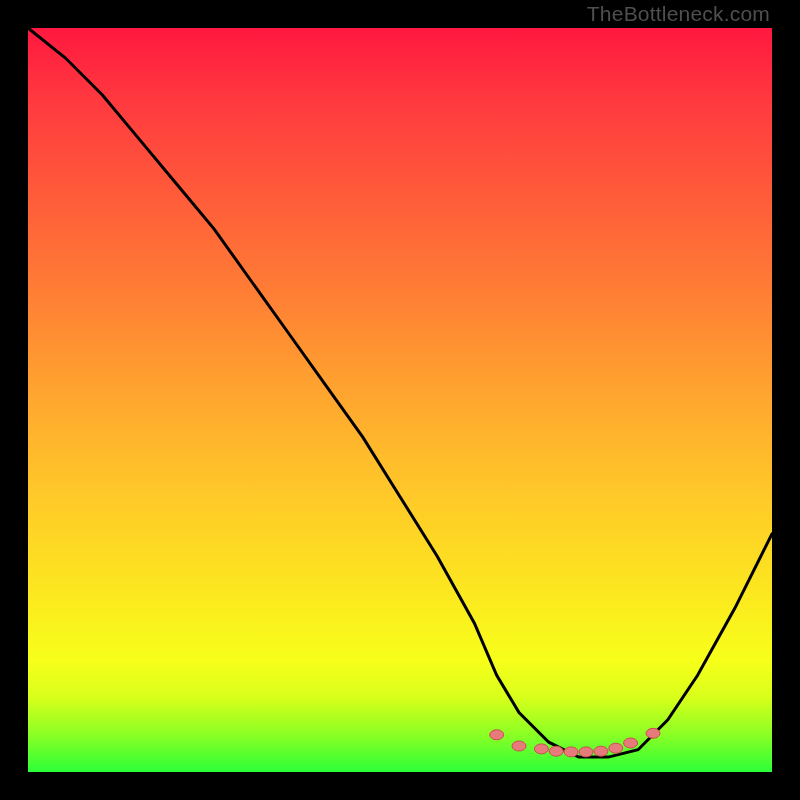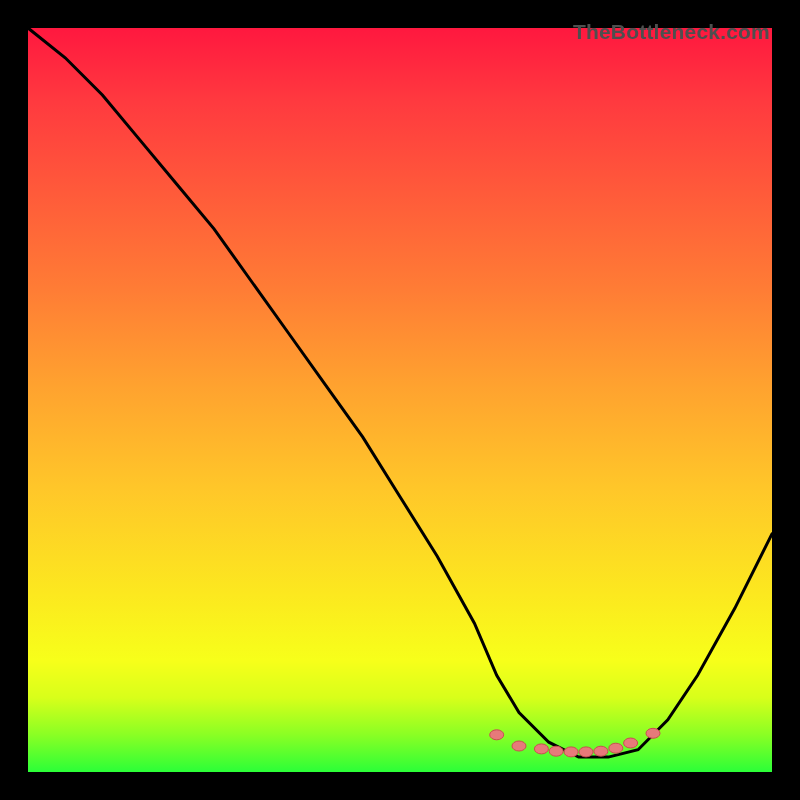--- a/index.html
+++ b/index.html
@@ -44,25 +44,25 @@
   svg.curve {
     position: absolute;
     left: 0;
     top: 0;
     width: 744px;
     height: 744px;
     overflow: visible;
   }
   .watermark {
     position: absolute;
-    top: 20px;
+    top: 2px;
     right: 30px;
     color: #4f4f4f;
     font-size: 21px;
-    font-weight: 700;
+    font-weight: 400;
     letter-spacing: 0.2px;
   }
 </style>
 </head>
 <body>
 
 <div class="frame">
   <div class="plot">
     <svg class="curve" viewBox="0 0 744 744">
 

